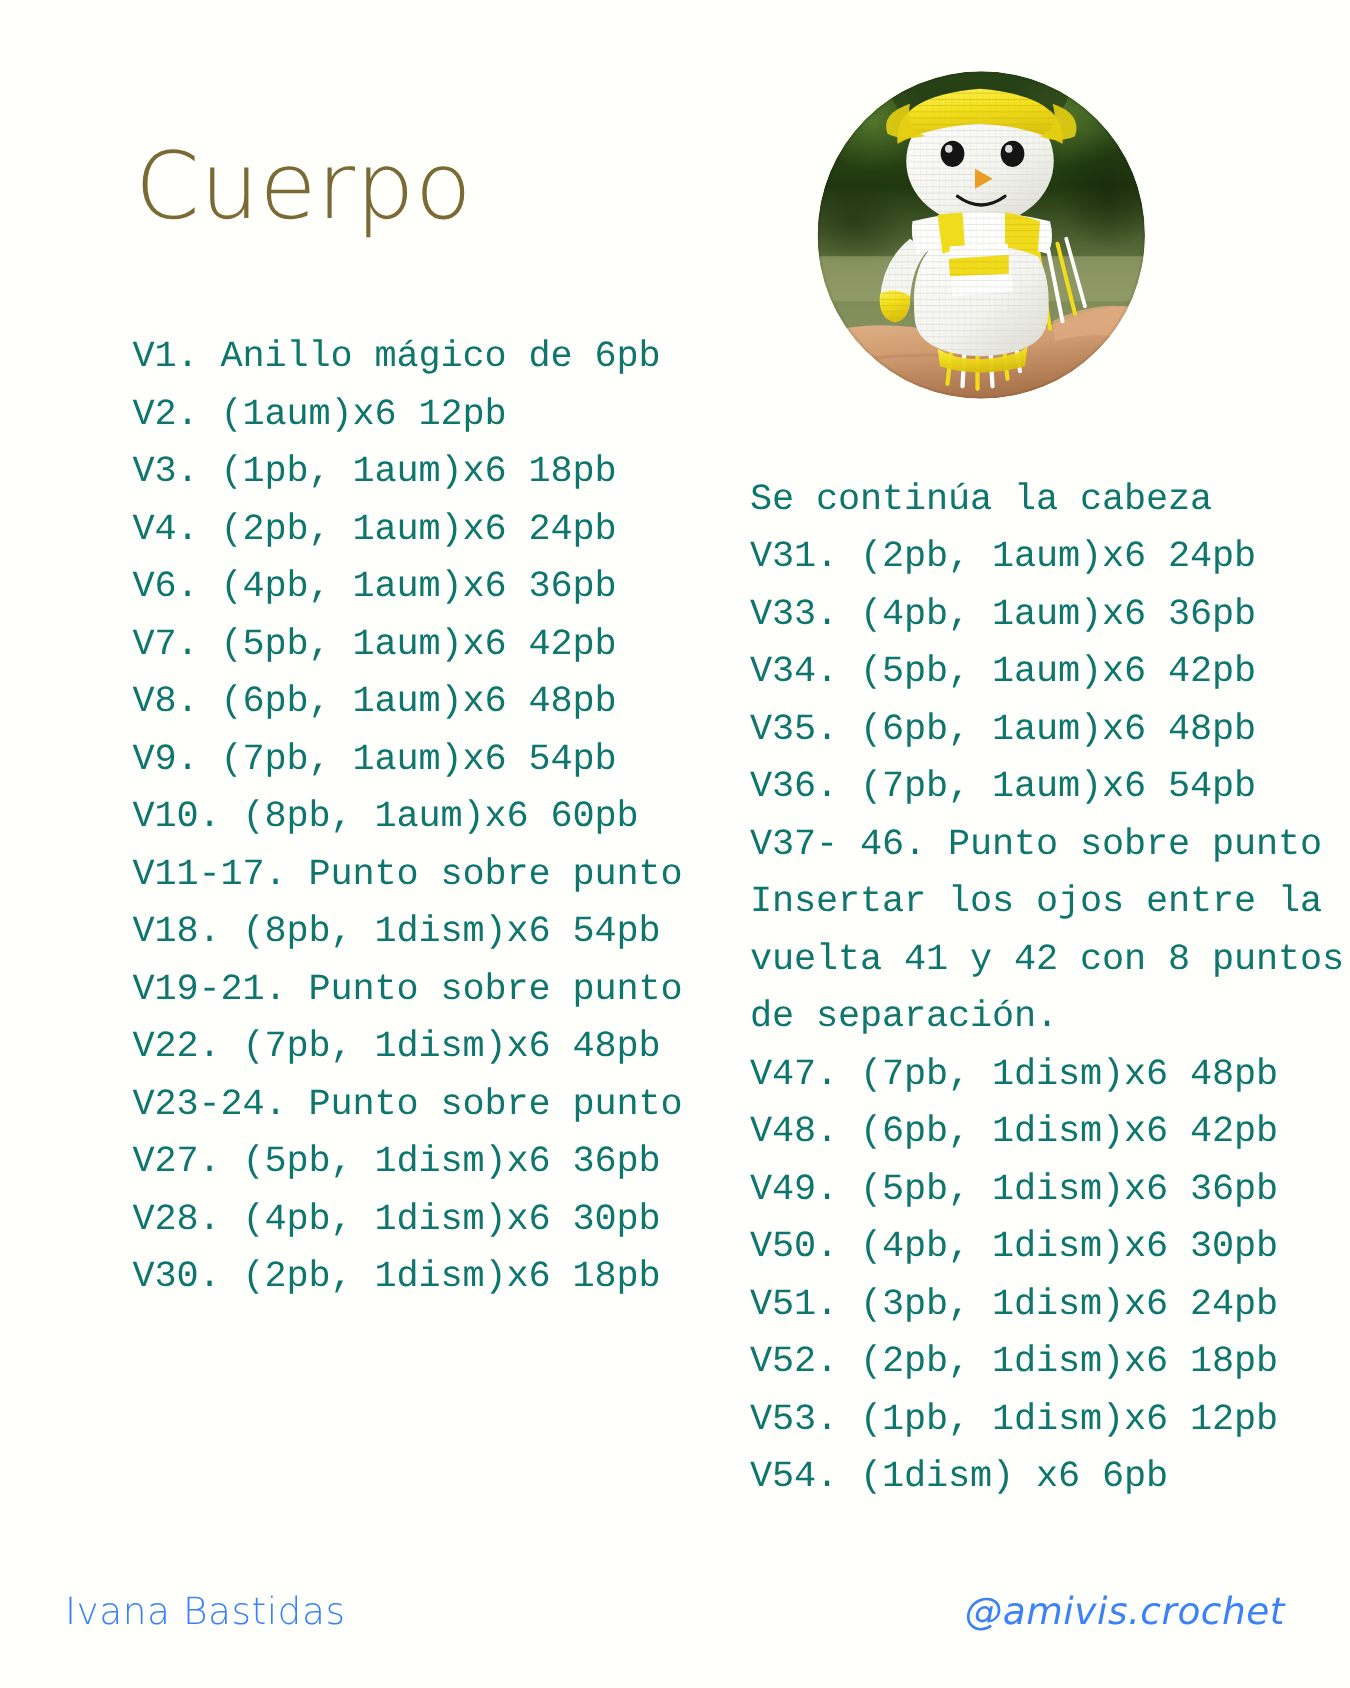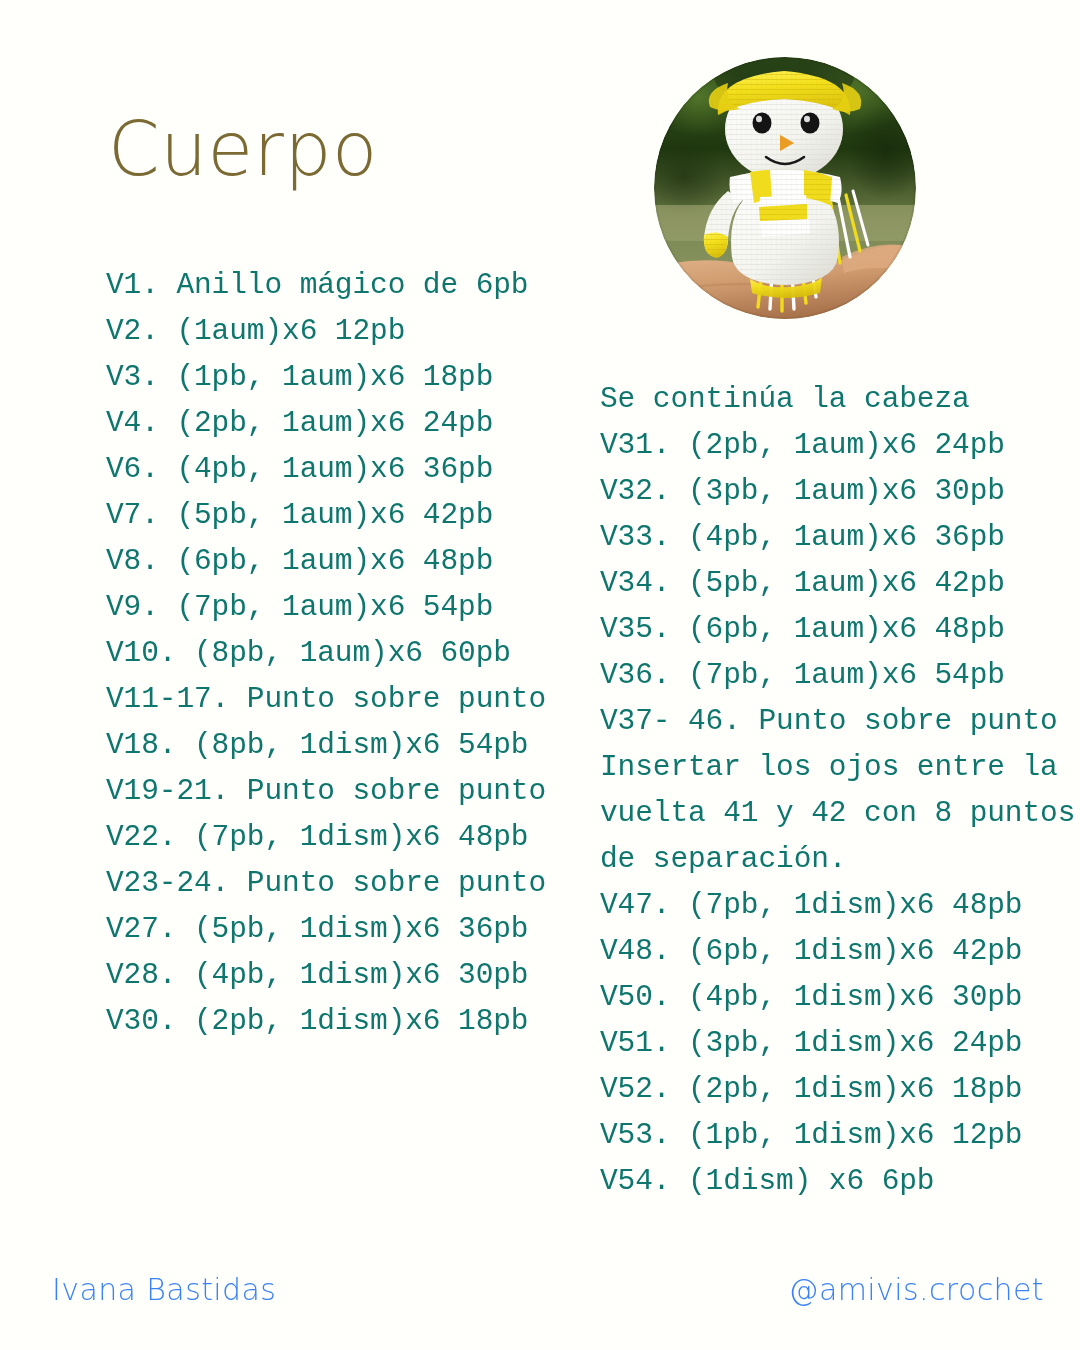--- a/index.html
+++ b/index.html
@@ -73,21 +73,21 @@
     top: 1270px;
     font-family: "DejaVu Sans", sans-serif;
     font-weight: 300;
     font-size: 30px;
     line-height: 40px;
     color: #3b82f6;
     letter-spacing: 0.4px;
     white-space: nowrap;
   }
   .footer-left  { left: 52px; }
-  .footer-right { right: 36px; }
+  .footer-right { right: 52px; font-style: italic; }
 </style>
 </head>
 <body>
 
 <div class="page">
 
   <h1 class="page-title">Cuerpo</h1>
 
   <div class="photo-wrap">
     <svg class="photo-svg" viewBox="0 0 262 262">
@@ -221,31 +221,31 @@
       <span class="line">V19-21. Punto sobre punto</span>
       <span class="line">V22. (7pb, 1dism)x6 48pb</span>
       <span class="line">V23-24. Punto sobre punto</span>
       <span class="line">V27. (5pb, 1dism)x6 36pb</span>
       <span class="line">V28. (4pb, 1dism)x6 30pb</span>
       <span class="line">V30. (2pb, 1dism)x6 18pb</span>
     </div>
   <div class="col col-right">
       <span class="line">Se continúa la cabeza</span>
       <span class="line">V31. (2pb, 1aum)x6 24pb</span>
-      <span class="line">V32. (3pb, 1aum)x6 30pb</span>
       <span class="line">V33. (4pb, 1aum)x6 36pb</span>
       <span class="line">V34. (5pb, 1aum)x6 42pb</span>
       <span class="line">V35. (6pb, 1aum)x6 48pb</span>
       <span class="line">V36. (7pb, 1aum)x6 54pb</span>
       <span class="line">V37- 46. Punto sobre punto</span>
       <span class="line">Insertar los ojos entre la</span>
       <span class="line">vuelta 41 y 42 con 8 puntos</span>
       <span class="line">de separación.</span>
       <span class="line">V47. (7pb, 1dism)x6 48pb</span>
       <span class="line">V48. (6pb, 1dism)x6 42pb</span>
+      <span class="line">V49. (5pb, 1dism)x6 36pb</span>
       <span class="line">V50. (4pb, 1dism)x6 30pb</span>
       <span class="line">V51. (3pb, 1dism)x6 24pb</span>
       <span class="line">V52. (2pb, 1dism)x6 18pb</span>
       <span class="line">V53. (1pb, 1dism)x6 12pb</span>
       <span class="line">V54. (1dism) x6 6pb</span>
     </div>
 
   <div class="footer-left">Ivana Bastidas</div>
 
   <div class="footer-right">@amivis.crochet</div>

